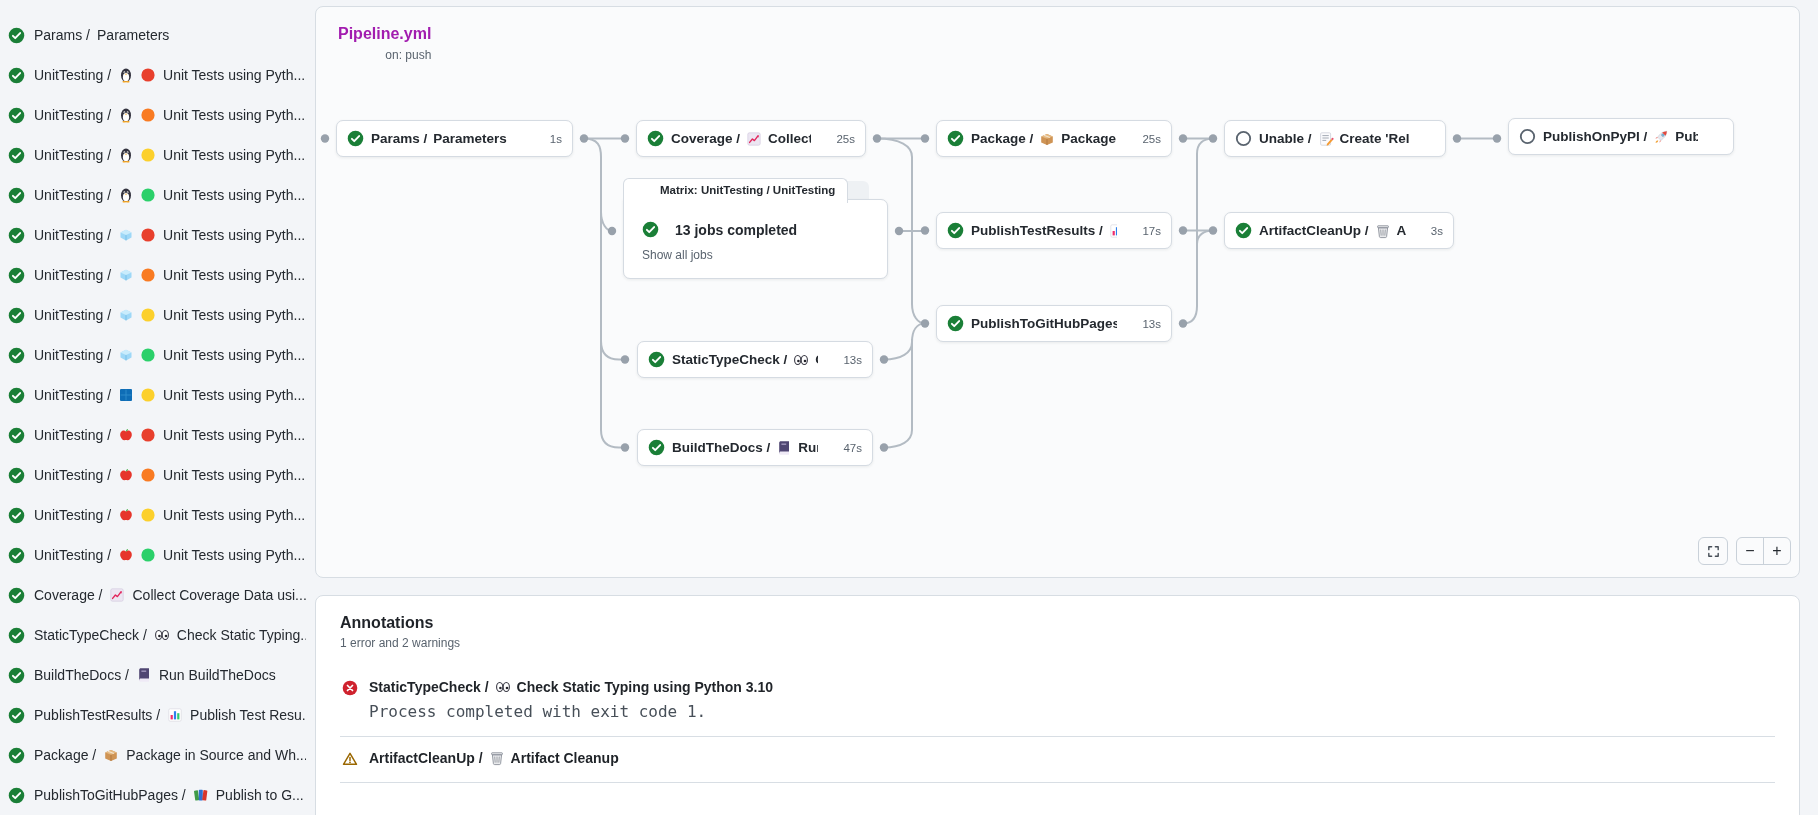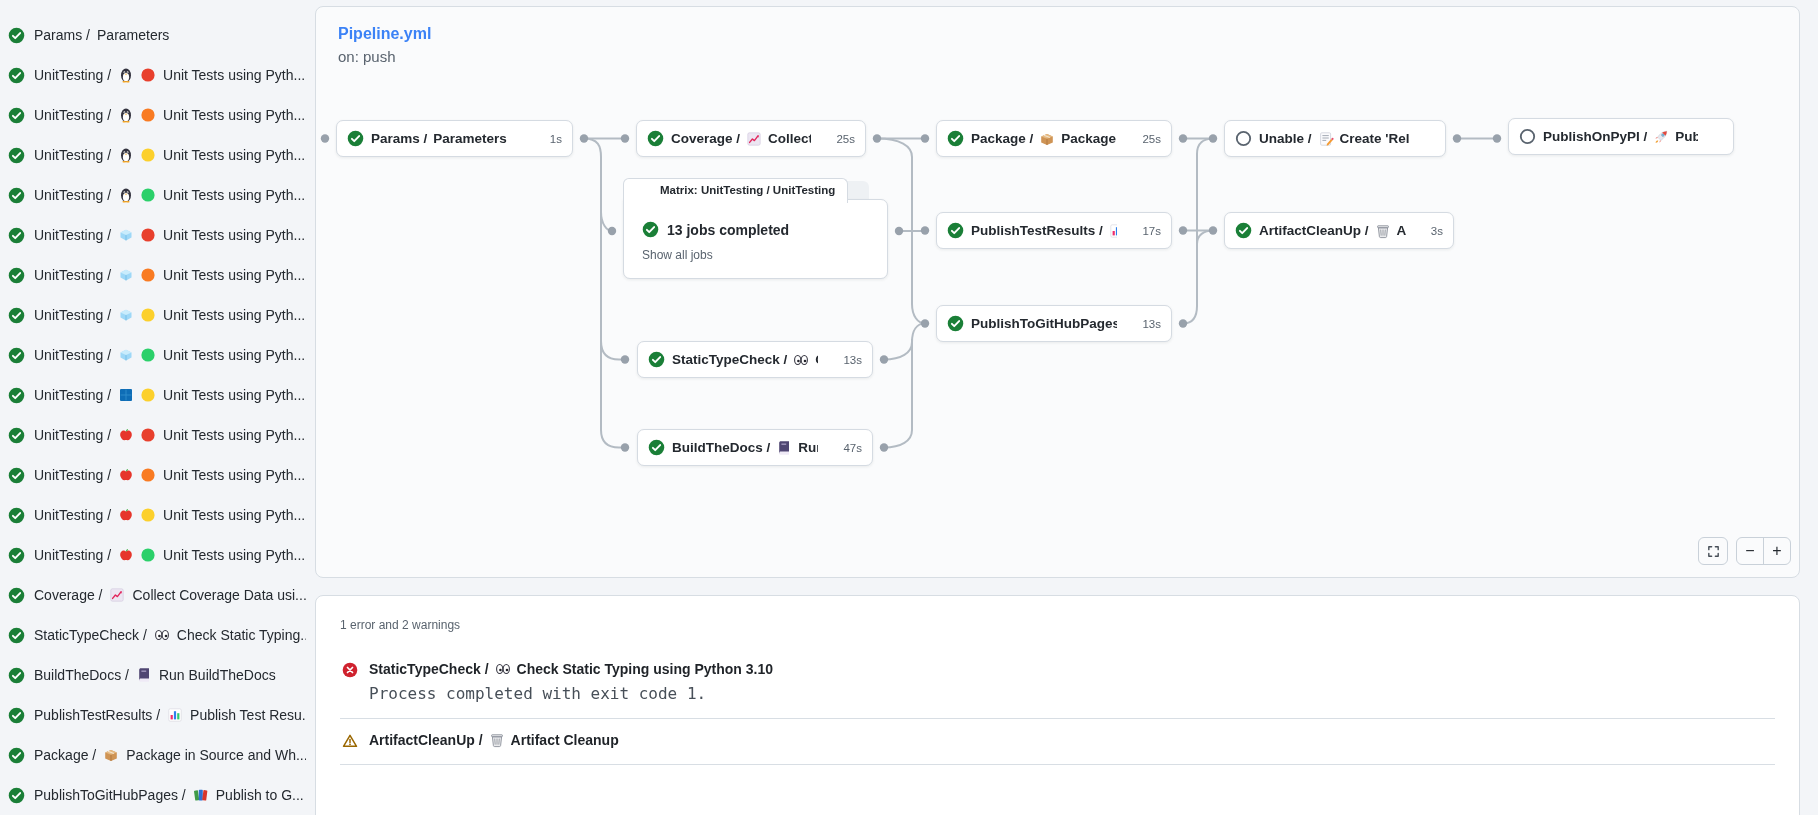--- a/index.html
+++ b/index.html
@@ -16,38 +16,38 @@
 
   
   .sidebar{position:absolute;left:0;top:0;width:306px;padding:15px 0 0 8px;box-sizing:border-box;}
   .job-row{display:flex;align-items:center;height:40px;gap:9px;color:#24292f;font-size:14px;cursor:pointer;white-space:nowrap;overflow:hidden;}
   .job-label{display:flex;align-items:center;gap:7px;overflow:hidden;white-space:nowrap;}
 
   
   .graph-card{position:absolute;left:315px;top:6px;width:1485px;height:572px;background:#fafbfc;
     border:1px solid #d7dde3;border-radius:8px;box-sizing:border-box;}
   .graph-header{position:absolute;left:22px;top:18px;z-index:4;}
-  .graph-title{font-size:16px;font-weight:700;color:#3b82f6;}
-  .graph-trigger{font-size:15px;color:#59636e;margin-top:5px;}
+  .graph-title{font-size:16px;font-weight:700;color:#a21caf;}
+  .graph-trigger{font-size:12px;color:#59636e;margin-top:5px;text-align:right;}
   .canvas{position:absolute;inset:0;overflow:hidden;}
   .edges{position:absolute;left:0;top:0;pointer-events:none;}
   .node{position:absolute;height:37px;background:#fff;border:1px solid #d5dbe2;border-radius:7px;
     box-shadow:0 1px 3px rgba(31,36,41,.08);display:flex;align-items:center;gap:7px;
     padding:0 10px;box-sizing:border-box;cursor:pointer;z-index:2;}
   .node .lbl{display:flex;align-items:center;gap:6px;font-size:13.5px;font-weight:700;color:#24292f;
     white-space:nowrap;overflow:hidden;flex:1;}
   .node .dur{font-size:11.5px;color:#59636e;flex:none;margin-left:18px;}
 
   .matrix-tab{position:absolute;background:#fff;border:1px solid #d5dbe2;border-bottom:none;
     border-radius:6px 6px 0 0;font-size:11.5px;font-weight:700;color:#24292f;
     padding:5px 12px 7px;z-index:3;white-space:nowrap;}
   .matrix-ghost{position:absolute;background:#eef1f4;border-radius:6px 6px 0 0;z-index:1;}
   .matrix-body{position:absolute;background:#fff;border:1px solid #d5dbe2;border-radius:0 7px 7px 7px;
     box-shadow:0 1px 3px rgba(31,36,41,.08);z-index:2;padding:21px 18px 0;box-sizing:border-box;}
-  .matrix-sum{display:flex;align-items:center;gap:8px;font-size:14px;font-weight:700;color:#24292f;}
+  .matrix-sum{display:flex;align-items:center;gap:16px;font-size:14px;font-weight:700;color:#24292f;}
   .matrix-link{margin-top:10px;font-size:12px;color:#59636e;cursor:pointer;}
 
   .controls{position:absolute;right:8px;bottom:12px;display:flex;gap:8px;align-items:center;z-index:4;}
   .fs-btn{width:28px;height:26px;border:1px solid #c9d1d9;border-radius:6px;display:flex;
     align-items:center;justify-content:center;cursor:pointer;background:transparent;}
   .fs-btn svg{width:15px;height:15px;}
   .zoom-pill{display:flex;border:1px solid #c9d1d9;border-radius:6px;overflow:hidden;}
   .zoom-btn{width:26px;height:26px;display:flex;align-items:center;justify-content:center;
     font-size:16px;color:#24292f;cursor:pointer;user-select:none;}
   .zoom-btn + .zoom-btn{border-left:1px solid #c9d1d9;}
@@ -828,20 +828,21 @@
         </span>
     </div>
     <div class="zoom-pill">
       <div class="zoom-btn">−</div>
       <div class="zoom-btn">+</div>
     </div>
   </div>
 </section>
 
 <section class="annotations-card">
+  <div class="ann-title">Annotations</div>
   <div class="ann-summary">1 error and 2 warnings</div>
   <div class="ann-rows">
       <div class="ann-row">
     <span class="sev"><svg viewBox="0 0 16 16">
             <circle cx="8" cy="8" r="7.3" fill="#cf222e"></circle>
             <path d="M5.5 5.5l5 5M10.5 5.5l-5 5" stroke="#fff" stroke-width="1.7" stroke-linecap="round"></path>
           </svg></span>
     <div>
       <div class="ann-head">
         <span class="nm">StaticTypeCheck /</span>

